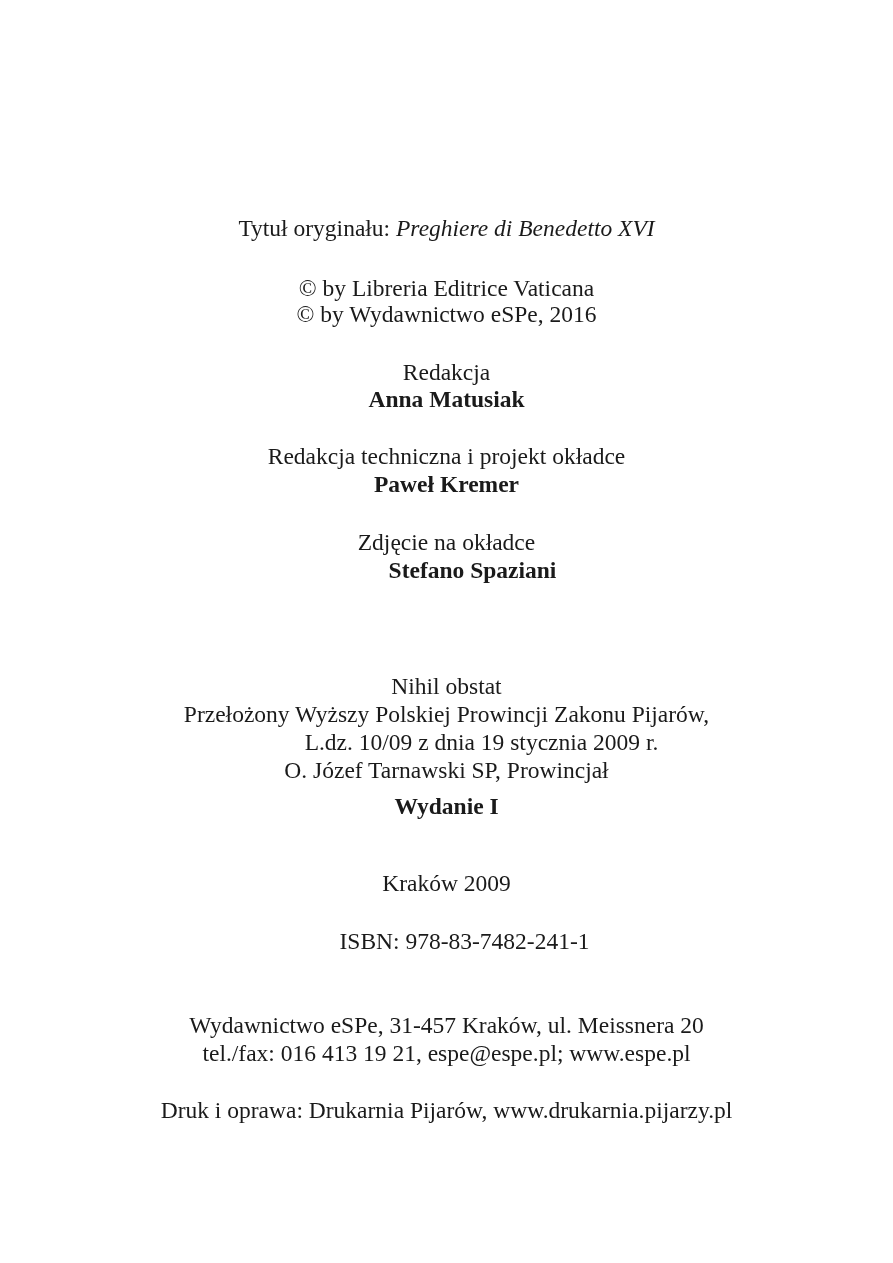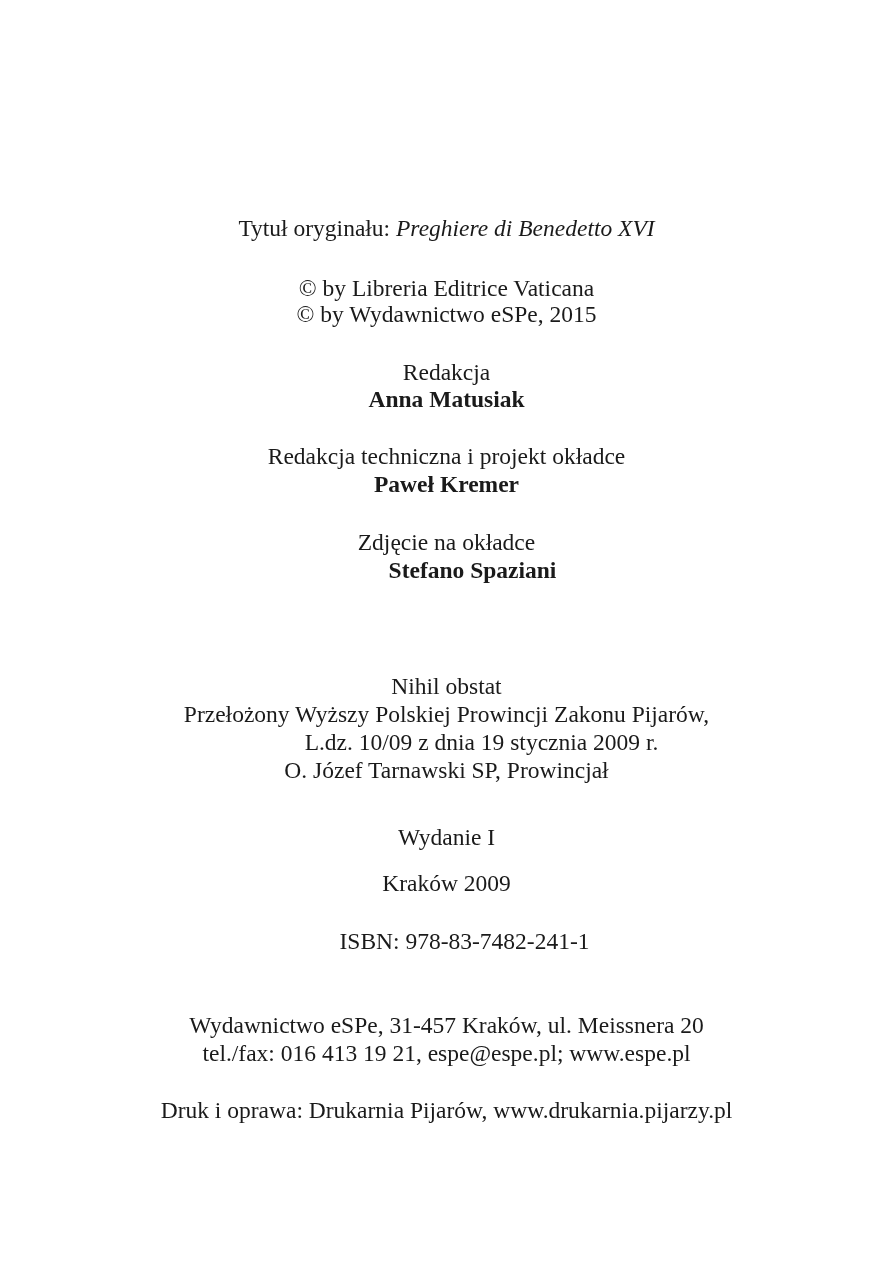--- a/index.html
+++ b/index.html
@@ -30,37 +30,37 @@
 </head>
 <body>
 
 <div>
 
   <div class="line" style="top:214px;">
     <span>Tytuł oryginału: </span><span class="italic">Preghiere di Benedetto XVI</span>
   </div>
 
   <div class="line" style="top:274px;">© by Libreria Editrice Vaticana</div>
-  <div class="line" style="top:300px;">© by Wydawnictwo eSPe, 2015</div>
+  <div class="line" style="top:300px;">© by Wydawnictwo eSPe, 2016</div>
 
   <div class="line" style="top:358px;">Redakcja</div>
   <div class="line bold" style="top:385px;">Anna Matusiak</div>
 
   <div class="line" style="top:442px;">Redakcja techniczna i projekt okładce</div>
   <div class="line bold" style="top:470px;">Paweł Kremer</div>
 
   <div class="line" style="top:528px;">Zdjęcie na okładce</div>
   <div class="line bold" style="top:556px;padding-left:26px;">Stefano Spaziani</div>
 
   <div class="line" style="top:672px;">Nihil obstat</div>
   <div class="line" style="top:700px;">Przełożony Wyższy Polskiej Prowincji Zakonu Pijarów,</div>
   <div class="line" style="top:728px;padding-left:35px;">L.dz. 10/09 z dnia 19 stycznia 2009 r.</div>
   <div class="line" style="top:756px;">O. Józef Tarnawski SP, Prowincjał</div>
 
-  <div class="line" style="top:823px;">Wydanie I</div>
+  <div class="line" style="top:792px;font-weight:bold;">Wydanie I</div>
   <div class="line" style="top:869px;">Kraków 2009</div>
 
   <div class="line" style="top:927px;padding-left:18px;">ISBN: 978-83-7482-241-1</div>
 
   <div class="line" style="top:1011px;">Wydawnictwo eSPe, 31-457 Kraków, ul. Meissnera 20</div>
   <div class="line" style="top:1039px;">tel./fax: 016 413 19 21, espe@espe.pl; www.espe.pl</div>
 
   <div class="line" style="top:1096px;">Druk i oprawa: Drukarnia Pijarów, www.drukarnia.pijarzy.pl</div>
 
 </div>

